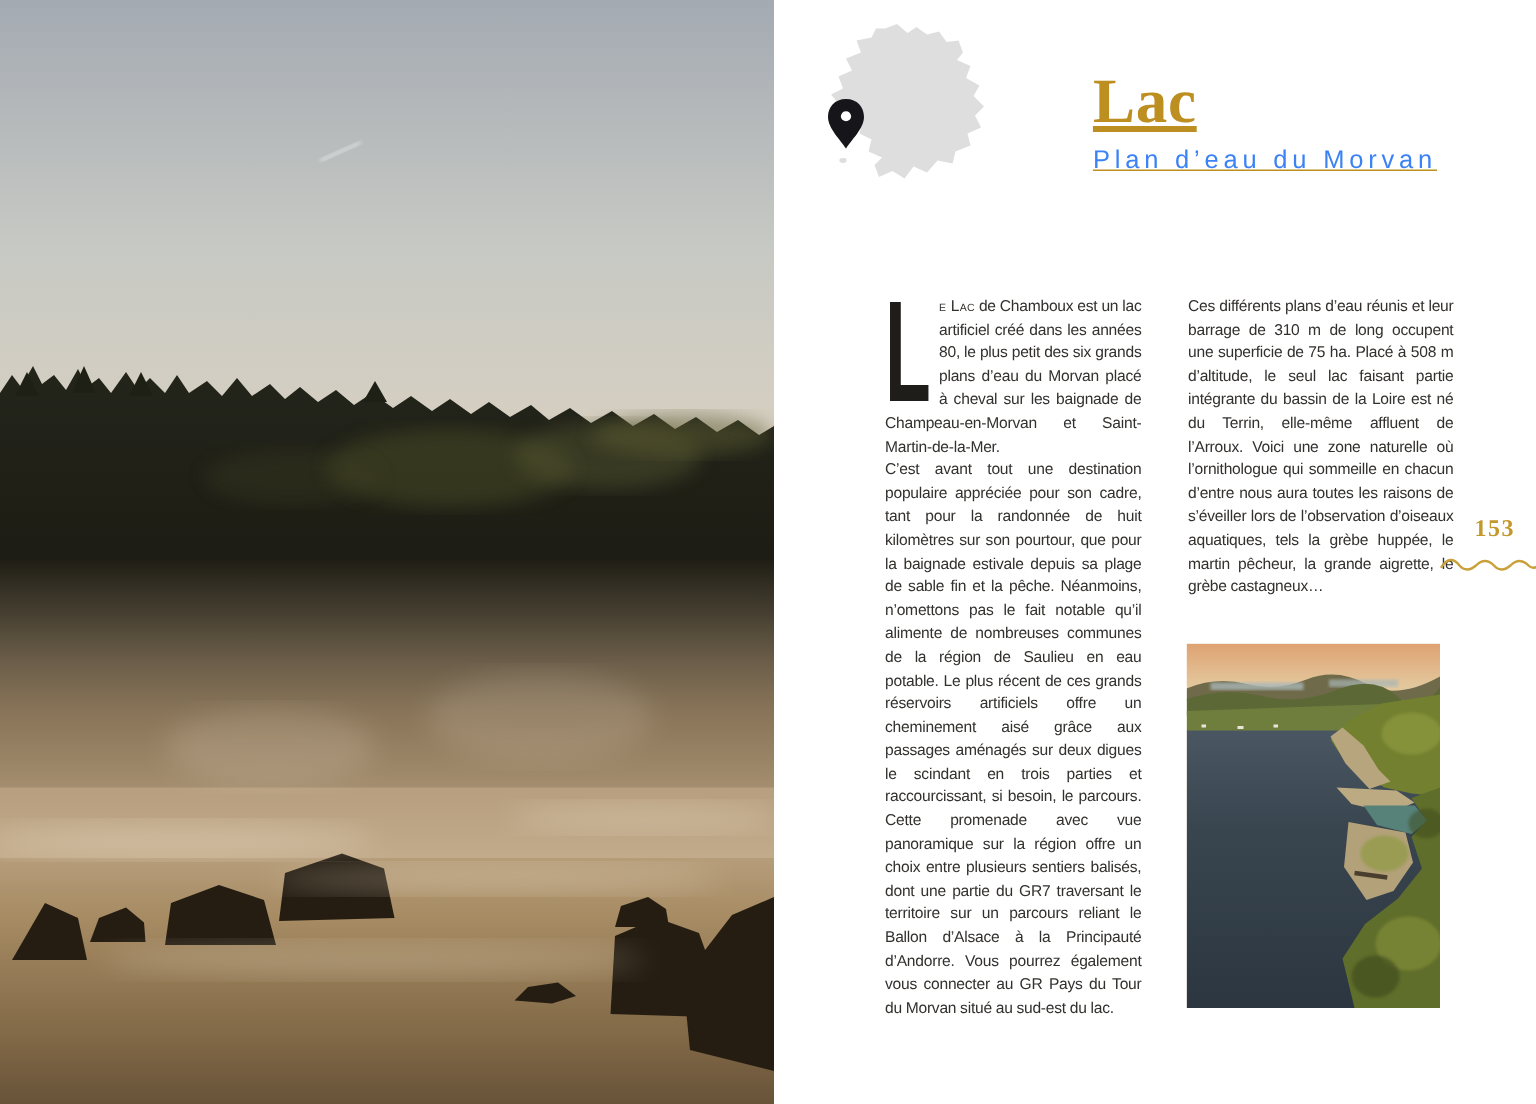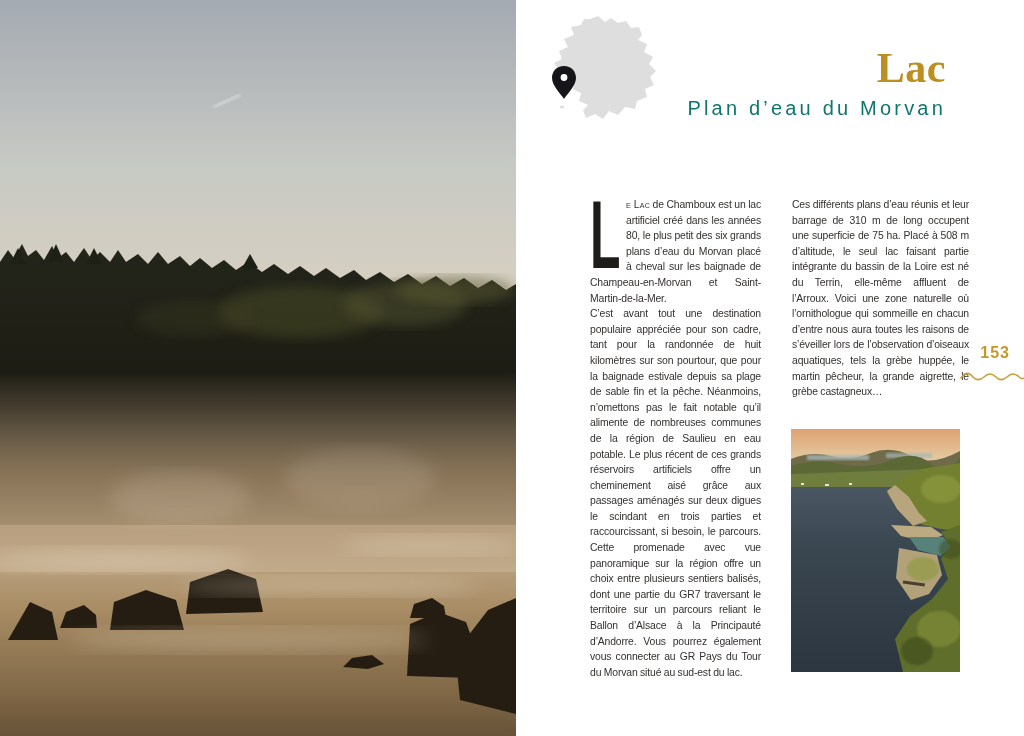--- a/index.html
+++ b/index.html
@@ -9,27 +9,27 @@
   }
   .spread{position:absolute;inset:0;}
   .photo-left{position:absolute;left:0;top:0;width:516px;height:736px;overflow:hidden;}
   .photo-left svg{display:block;width:100%;height:100%;}
   .right-page{position:absolute;left:516px;top:0;right:0;bottom:0;background:#ffffff;}
 
   .map-region{position:absolute;left:32px;top:14px;width:112px;height:118px;}
   .map-region svg{display:block;width:100%;height:100%;}
 
   .title-block{
-    position:absolute;right:78px;top:46px;text-align:right;
-    font-family:"Liberation Serif",serif;font-weight:bold;color:#bd8e20;
+    position:absolute;right:66px;top:46px;
+    font-family:"Liberation Serif",serif;font-weight:bold;color:#bd8e20;text-decoration:underline;
   }
   .title-line{font-size:42px;line-height:45px;letter-spacing:0.5px;}
   .subtitle{
     margin-top:6px;font-family:"Liberation Sans",sans-serif;font-weight:400;
-    font-size:20px;letter-spacing:3.2px;color:#0f766e;
+    font-size:17px;letter-spacing:3.2px;color:#3b82f6;
   }
 
   .col{
     position:absolute;top:197px;font-size:10.4px;line-height:15.6px;
     color:#33312e;text-align:justify;letter-spacing:-0.15px;word-spacing:-0.2px;
   }
   .col1{left:74px;width:171px;}
   .col2{left:276px;width:177px;}
   .para{margin:0;}
   .dropcap{
@@ -37,21 +37,21 @@
     font-size:96px;line-height:72px;font-weight:bold;color:#1f1d1a;
     transform:scaleX(0.52);transform-origin:left top;margin:2px 5px 0 0;
   }
   .smallcaps{font-variant:small-caps;letter-spacing:0.2px;}
 
   .aerial{position:absolute;left:275px;top:429px;width:169px;height:243px;overflow:hidden;}
   .aerial svg{display:block;width:100%;height:100%;}
 
   .page-num{
     position:absolute;right:14px;top:344px;
-    font-family:Liberation Sans, sans-serif;font-weight:bold;font-size:16px;
+    font-family:Liberation Serif, serif;font-weight:bold;font-size:16px;
     color:#c3992b;letter-spacing:1px;
   }
   .wave{position:absolute;right:0;top:368px;width:64px;height:14px;}
 </style>
 </head>
 <body>
 
 <div class="spread">
 
   <div class="photo-left">

